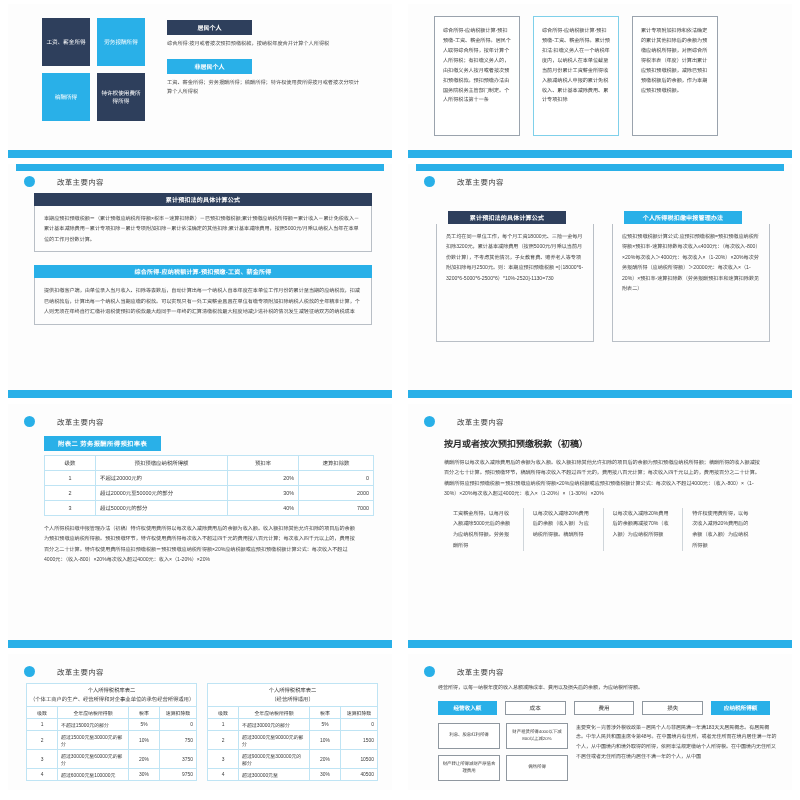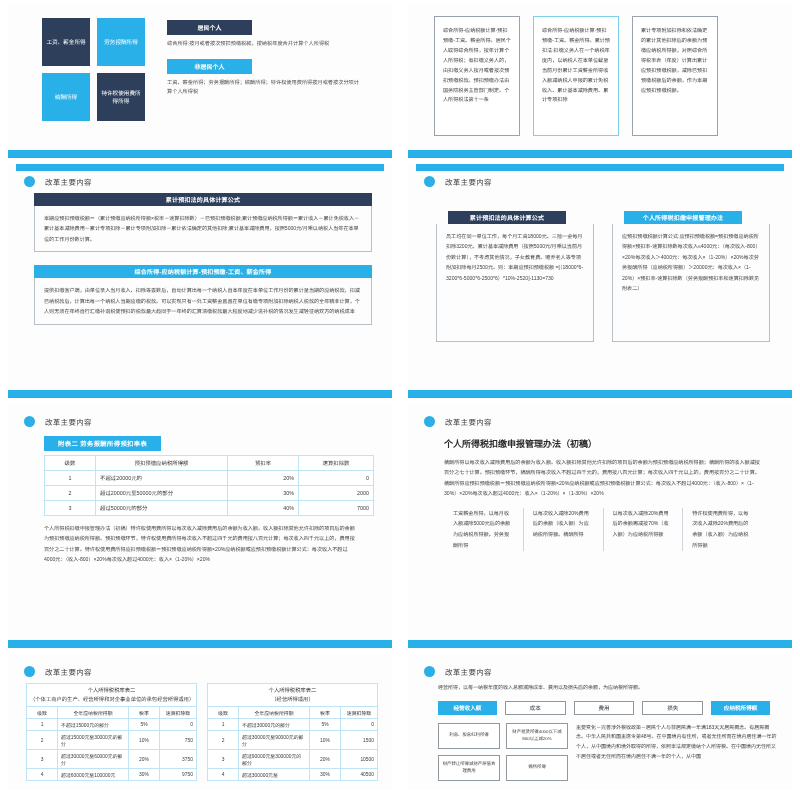--- a/index.html
+++ b/index.html
@@ -34,21 +34,21 @@
     background:#29b0e8;
   }
   .top-band{
     position:absolute;
     left:8px;right:8px;top:0px;
     height:7px;
     background:#29b0e8;
   }
   
   .kicker{
-    display:flex;gap:10px;
+    display:flex;gap:22px;
     margin:12px 0 0 16px;
   }
   .kicker-dot{
     width:11px;height:11px;border-radius:50%;
     background:#29b0e8;flex:0 0 auto;
   }
   .kicker-text{
     font-size:7.5px;color:#3a3a3a;letter-spacing:.3px;
   }
   
@@ -281,21 +281,21 @@
     </div>
     <div class="bottom-band"></div>
   </div>
 
   <div class="slide">
     <div class="slide-inner">
       <div class="kicker">
         <span class="kicker-dot"></span>
         <span class="kicker-text">改革主要内容</span>
       </div>
-      <div class="s6-h">个人所得税扣缴申报管理办法（初稿）</div>
+      <div class="s6-h">按月或者按次预扣预缴税款（初稿）</div>
       <div class="s6-p">稿酬所得以每次收入减除费用后的余额为收入额。收入额扣除其他允许扣除的项目后的余额为预扣预缴应纳税所得额；稿酬所得的收入额减按百分之七十计算。预扣预缴环节，稿酬所得每次收入不超过四千元的，费用按八百元计算；每次收入四千元以上的，费用按百分之二十计算。稿酬所得应预扣预缴税额＝预扣预缴应纳税所得额×20%应纳税额或应预扣预缴税额计算公式：每次收入不超过4000元：（收入-800）×（1-30%）×20%每次收入超过4000元：收入×（1-20%）×（1-30%）×20%</div>
       <div class="s6-cols">
         <div class="s6-col">工资薪金所得，以每月收入额减除5000元后的余额为应纳税所得额。劳务报酬所得</div>
         <div class="s6-col">以每次收入减除20%费用后的余额（收入额）为应纳税所得额。稿酬所得</div>
         <div class="s6-col">以每次收入减除20%费用后的余额再减按70%（收入额）为应纳税所得额</div>
         <div class="s6-col">特许权使用费所得，以每次收入减除20%费用后的余额（收入额）为应纳税所得额</div>
       </div>
     </div>
     <div class="bottom-band"></div>
   </div>

